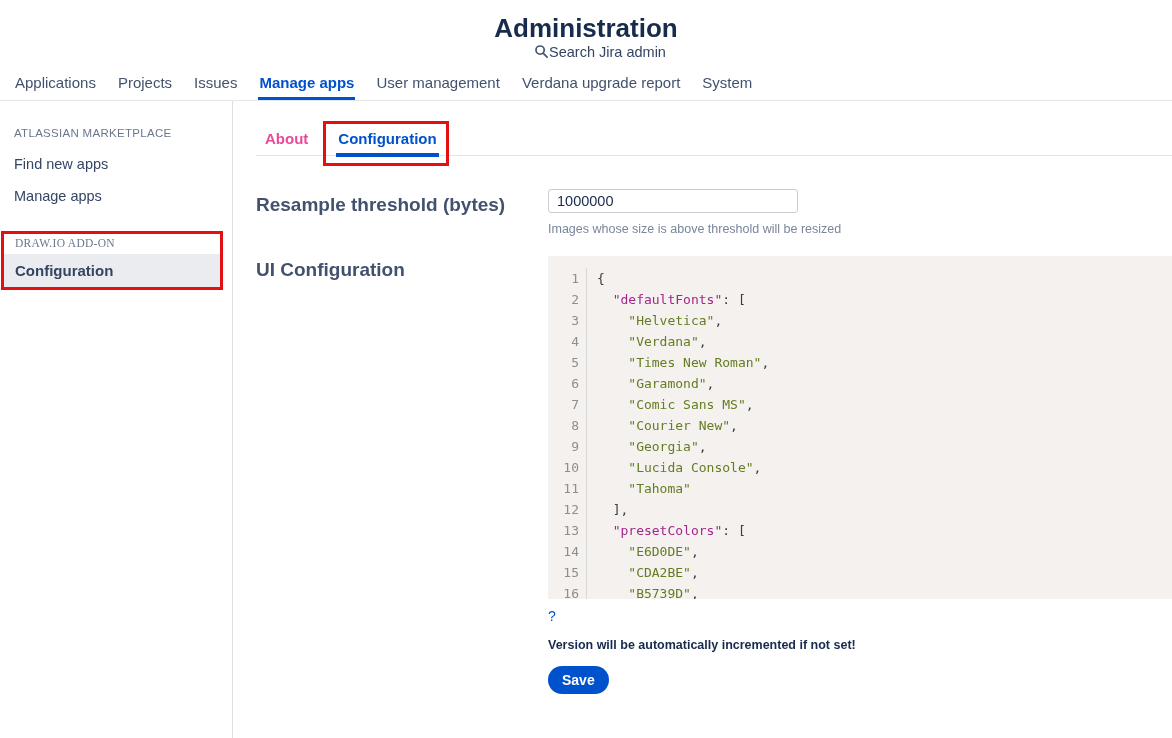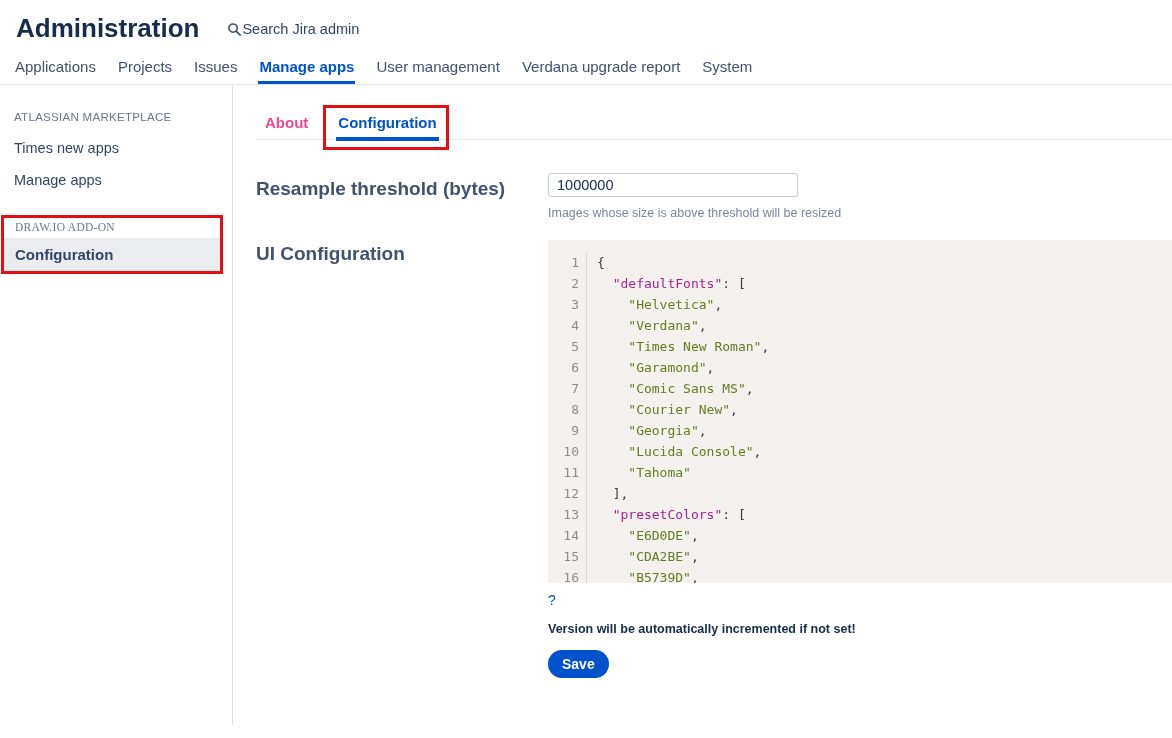--- a/index.html
+++ b/index.html
@@ -1,22 +1,22 @@
 <!DOCTYPE html>
 <html><head>
 <meta charset="utf-8">
 <style>
   * { margin:0; padding:0; box-sizing:border-box; }
   html,body { width:1172px; height:738px; overflow:hidden; background:#fff;
     font-family:"Liberation Sans", sans-serif; color:#42526e; }
 
   
-  .header { display:flex; align-items:center; padding:13px 16px 6px; }
+  .header { display:flex; align-items:center; padding:13px 16px 6px;flex-direction:column; }
   .app-title { font-size:26px; font-weight:700; color:#172b4d; }
-  .search { display:flex; align-items:flex-end; margin-left:28px; cursor:pointer; }
+  .search { display:flex; align-items:flex-start; margin-left:28px; cursor:pointer; }
   .search-text { font-size:14.5px; color:#344563; }
 
   
   .nav { display:flex; gap:20px; padding:0 14px; border-bottom:1px solid #e4e6ea; }
   .nav-item { font-size:15px; color:#42526e; padding:8px 1px 9px; cursor:pointer; }
   .nav-item.active { color:#0052cc; font-weight:700; padding-bottom:6px; border-bottom:3px solid #0052cc; }
 
   
   .layout { display:flex; height:640px; }
   .sidebar { width:233px; min-width:233px; border-right:1px solid #dcdfe4; padding-top:26px; }
@@ -88,21 +88,21 @@
     <div class="nav-item active">Manage apps</div>
     <div class="nav-item">User management</div>
     <div class="nav-item">Verdana upgrade report</div>
     <div class="nav-item">System</div>
   </div>
 
 <div class="layout">
   <div class="sidebar">
       <div class="sb-group">
         <div class="sb-heading">ATLASSIAN MARKETPLACE</div>
-        <div class="sb-item">Times new apps</div>
+        <div class="sb-item">Find new apps</div>
         <div class="sb-item">Manage apps</div>
       </div>
       <div class="sb-group boxed">
         <div class="sb-heading">DRAW.IO ADD-ON</div>
         <div class="sb-item selected">Configuration</div>
       </div>
     </div>
 
   <div class="main">
     <div class="tabs">

